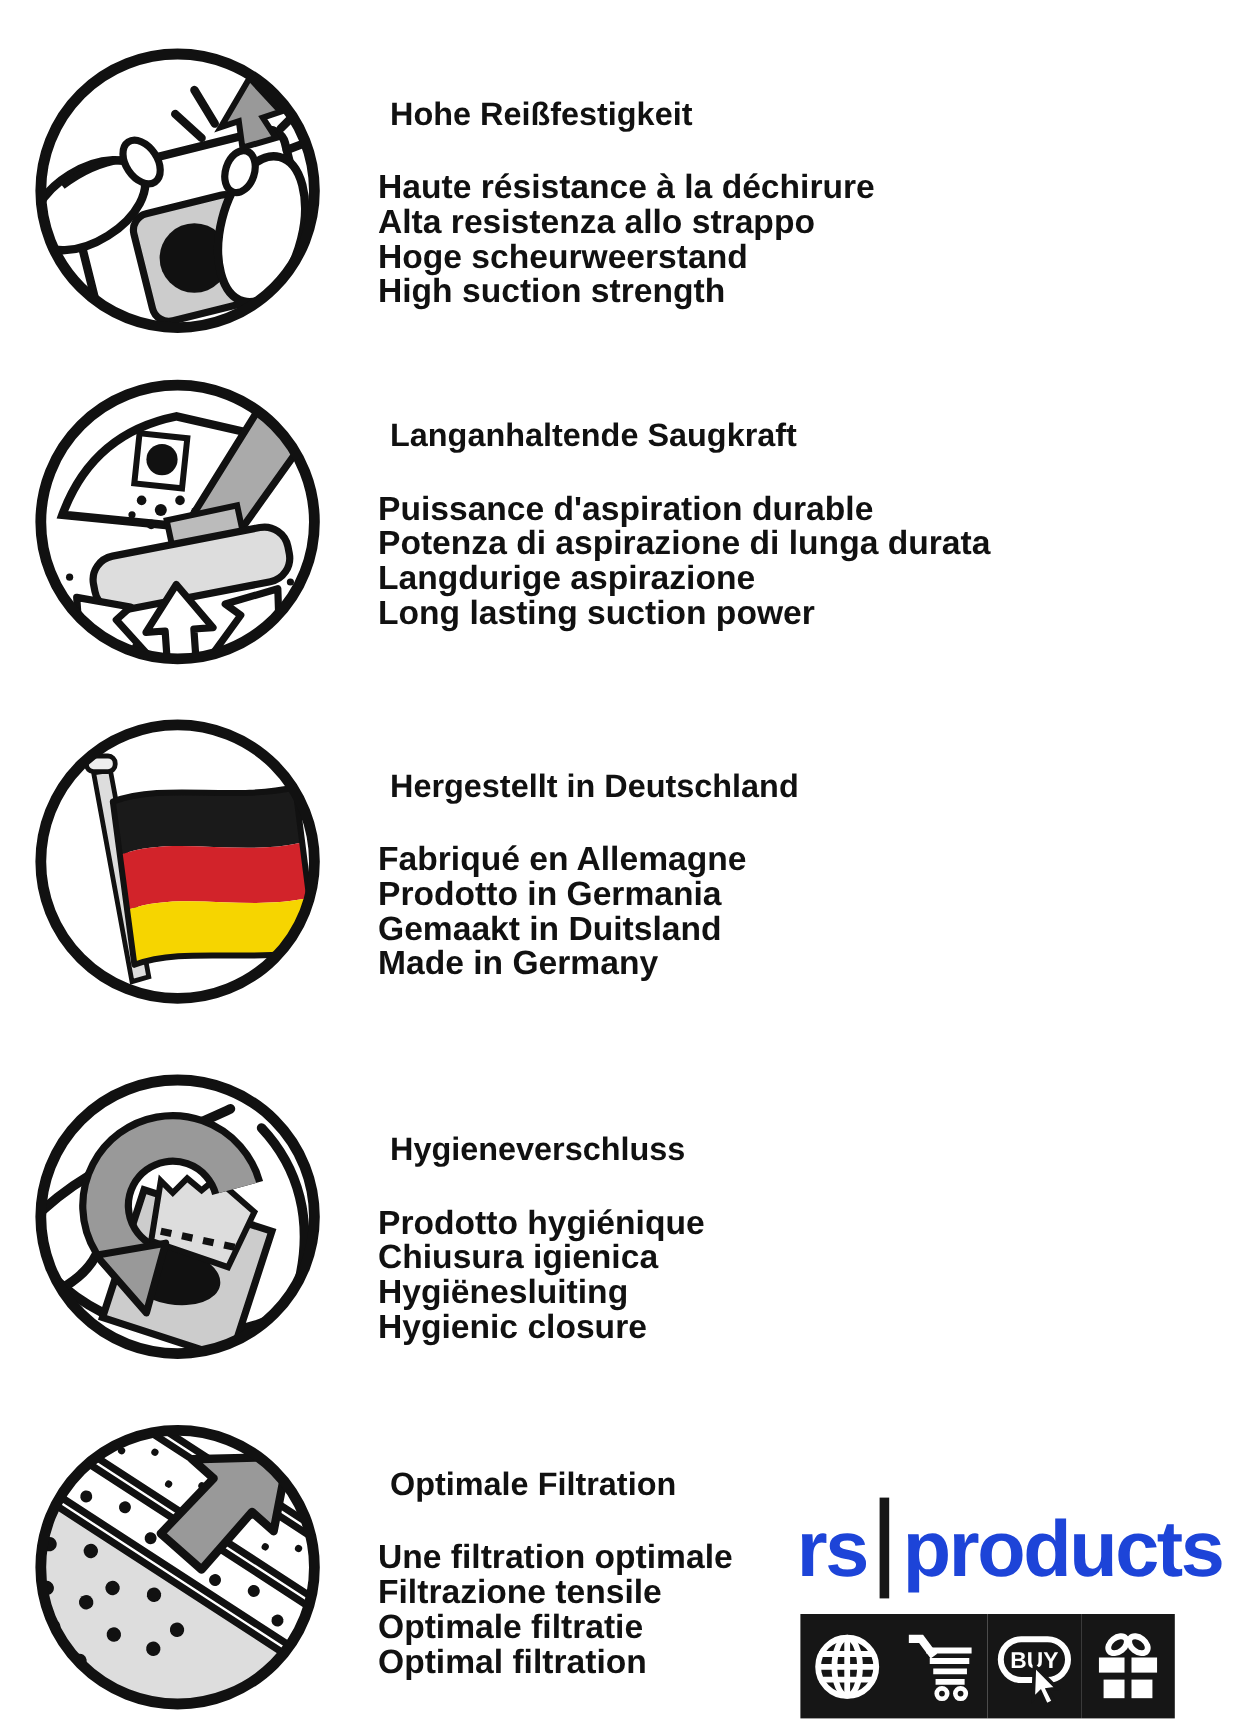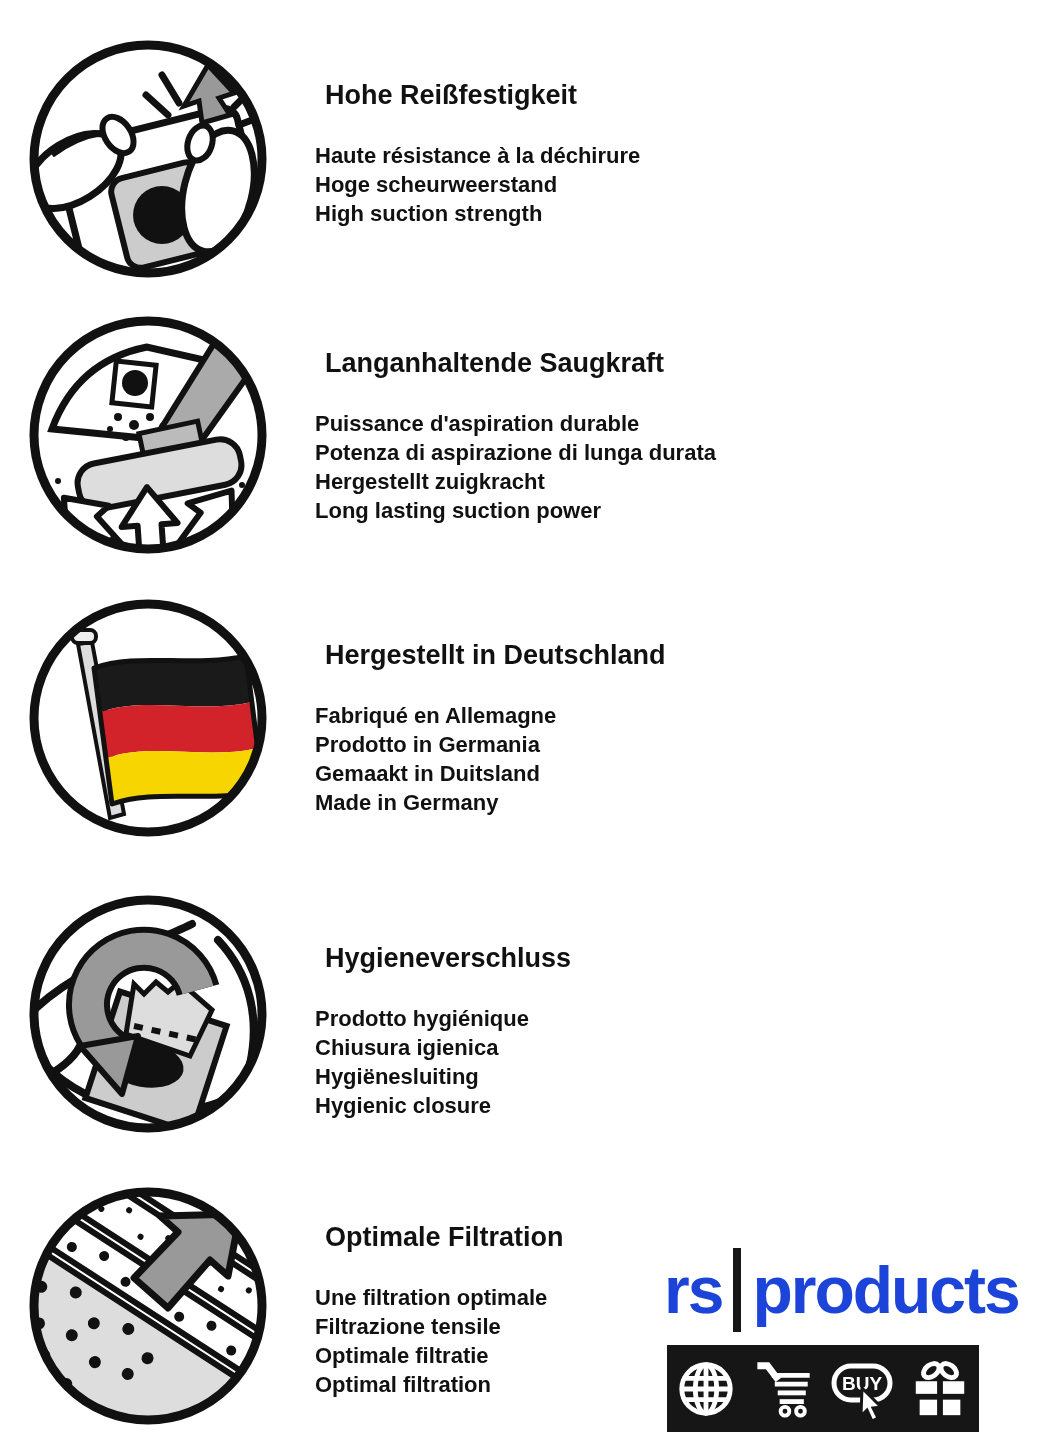--- a/index.html
+++ b/index.html
@@ -4,21 +4,21 @@
 <style>
   html,body{margin:0;padding:0;}
   body{
     width:1040px;height:1446px;position:relative;background:#ffffff;
     font-family:"Liberation Sans", sans-serif;color:#111;overflow:hidden;
   }
   .section{position:absolute;left:0;width:1040px;height:260px;}
   .circle-icon{position:absolute;left:22px;top:0;width:252px;height:252px;}
   .section-text{position:absolute;left:315px;width:600px;}
   .section-heading{margin:10px;font-size:27px;line-height:30px;font-weight:bold;color:#111;}
-  .section-lines{margin:31px 0 0 0;font-size:22px;line-height:29px;font-weight:bold;color:#111;}
+  .section-lines{margin:31px 0 0 0;font-size:28px;line-height:29px;font-weight:bold;color:#111;}
   .section-lines div{white-space:nowrap;}
 
   
   .brand-name{
     position:absolute;left:664px;top:1247px;height:86px;
     display:flex;align-items:center;
   }
   .brand-left,.brand-right{
     font-size:66px;font-weight:bold;letter-spacing:-2px;line-height:86px;
   }
@@ -63,20 +63,21 @@
           <path d="M238,84 L217,92"></path>
         </g>
       </g>
       <circle cx="126" cy="126" r="114" fill="none" stroke="#111" stroke-width="9"></circle>
     </svg>
   </div>
   <div class="section-text" style="top:37px">
     <h2 class="section-heading">Hohe Reißfestigkeit</h2>
     <div class="section-lines">
       <div>Haute résistance à la déchirure</div>
+      <div>Alta resistenza allo strappo</div>
       <div>Hoge scheurweerstand</div>
       <div>High suction strength</div>
     </div>
   </div>
 </div>
 
 <div class="section" style="top:309px">
   <div class="circle-icon">
     <svg width="252" height="252" viewBox="0 0 252 252">
       <defs>
@@ -125,21 +126,21 @@
         </g>
       </g>
       <circle cx="126" cy="126" r="114" fill="none" stroke="#111" stroke-width="9"></circle>
     </svg>
   </div>
   <div class="section-text" style="top:29px">
     <h2 class="section-heading">Langanhaltende Saugkraft</h2>
     <div class="section-lines">
       <div>Puissance d'aspiration durable</div>
       <div>Potenza di aspirazione di lunga durata</div>
-      <div>Hergestellt zuigkracht</div>
+      <div>Langdurige aspirazione</div>
       <div>Long lasting suction power</div>
     </div>
   </div>
 </div>
 
 <div class="section" style="top:592px">
   <div class="circle-icon">
     <svg width="252" height="252" viewBox="0 0 252 252">
       <defs>
           <clipPath id="c3">

